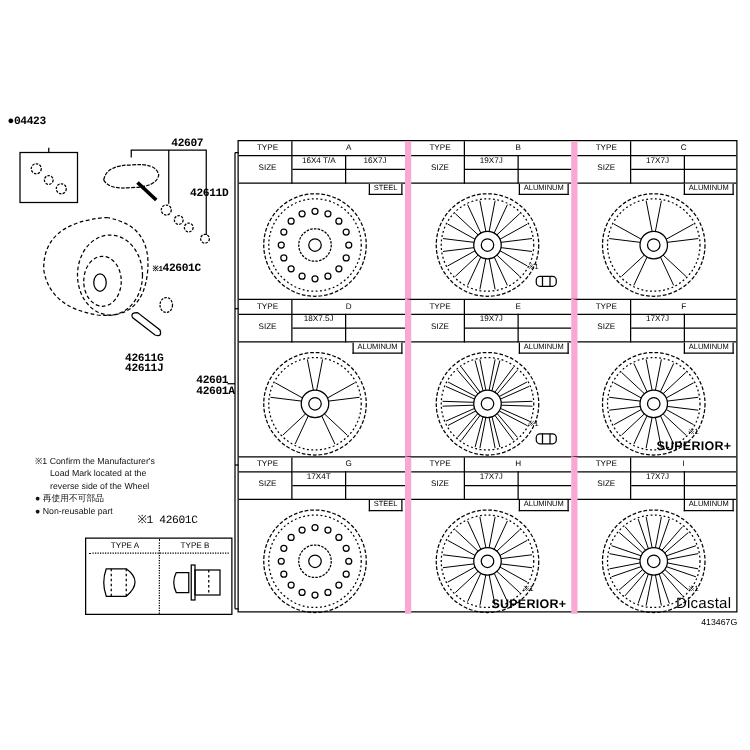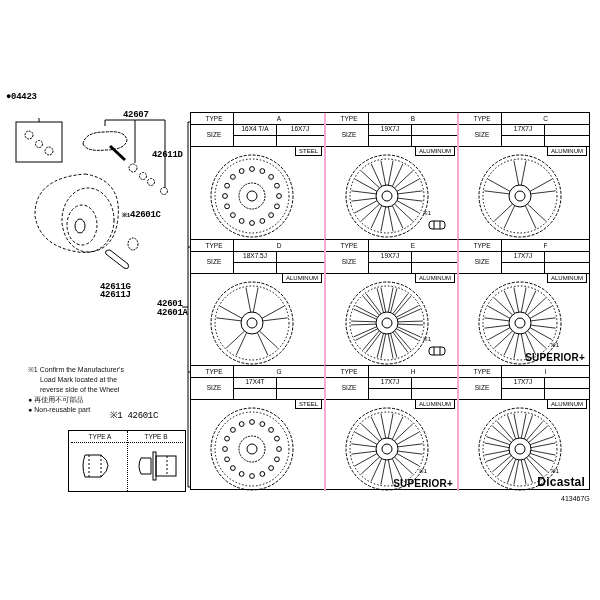--- a/index.html
+++ b/index.html
@@ -3,55 +3,55 @@
 <meta charset="utf-8">
 <style>
   html, body { margin:0; padding:0; background:#ffffff; }
   body { width:600px; height:600px; position:relative; overflow:hidden;
          font-family:"Liberation Sans", sans-serif; color:#000; }
   .abs { position:absolute; }
   .pn { font-family:"Liberation Mono", monospace; font-size:9px; font-weight:bold; letter-spacing:-0.3px; }
   .note { font-size:7px; line-height:10px; color:#111; }
   .grid { position:absolute; left:190px; top:112px; width:400px; height:378px; border:1px solid #000; box-sizing:border-box; }
   .cell { position:absolute; width:133px; height:126px; box-sizing:border-box; }
-  .cell.bl { border-left:2px solid #f9a8d4; }
+  .cell.bl { border-left:5px solid #f9a8d4; }
   .cell.bt { border-top:1px solid #000; }
   .hdr { position:absolute; left:0; top:0; width:100%; height:34px; font-size:6.5px; }
   .hdr .r1 { position:absolute; left:0; top:0; width:100%; height:11px; border-bottom:1px solid #000; }
   .hdr .lbl-type { position:absolute; left:4px; top:2px; width:38px; text-align:center; }
   .hdr .vsep { position:absolute; left:42px; top:0; width:1px; height:34px; background:#000; }
   .hdr .code { position:absolute; left:43px; right:0; top:2px; text-align:center; }
   .hdr .lbl-size { position:absolute; left:4px; top:18px; width:38px; text-align:center; }
   .hdr .s1 { position:absolute; left:43px; top:12px; width:42px; text-align:center; }
   .hdr .s2 { position:absolute; left:86px; top:12px; width:46px; text-align:center; }
   .hdr .vs2 { position:absolute; left:85px; top:11px; width:1px; height:23px; background:#000; }
   .hdr .hs { position:absolute; left:43px; right:0; top:22px; height:1px; background:#000; }
   .hdr .bot { position:absolute; left:0; right:0; top:33px; height:1px; background:#000; }
   .mat { position:absolute; right:2px; top:34px; font-size:6px; border:1px solid #000; border-top:none; padding:1px 3px; background:#fff; }
   .wheel { position:absolute; left:16px; top:40px; }
   .brand { position:absolute; right:4px; bottom:2px; font-size:10px; font-weight:bold; letter-spacing:0.2px; }
-  .brand.dicastal { font-weight:bold; font-size:12px;padding-left:18px; }
+  .brand.dicastal { font-weight:normal; font-size:12px;padding-left:18px; }
   .mark { position:absolute; font-size:6px; }
   .nutbox { position:absolute; left:68px; top:430px; width:118px; height:62px; border:1px solid #000; box-sizing:border-box; }
 </style>
 </head>
 <body>
 
 <div class="abs pn" style="left:6px;top:92px;">
   <span>●</span><span>04423</span>
 </div>
 <svg class="abs" style="left:14px;top:118px;" width="50" height="46">
   <line x1="25" y1="0" x2="25" y2="4" stroke="#000"></line>
   <rect x="2" y="4" width="46" height="40" fill="none" stroke="#000"></rect>
   <circle cx="15" cy="17" r="4" fill="none" stroke="#000" stroke-dasharray="2,1"></circle>
   <circle cx="25" cy="26" r="3.5" fill="none" stroke="#000" stroke-dasharray="2,1"></circle>
   <circle cx="35" cy="33" r="4" fill="none" stroke="#000" stroke-dasharray="2,1"></circle>
 </svg>
 
-<div class="abs pn" style="left:123px;top:110px;">42607</div>
+<div class="abs pn" style="left:137px;top:110px;">42607</div>
 <div class="abs pn" style="left:152px;top:150px;">42611D</div>
 <svg class="abs" style="left:75px;top:118px;" width="100" height="90">
   <polyline points="30,8 30,2 90,2 90,70" fill="none" stroke="#000"></polyline>
   <line x1="60" y1="2" x2="60" y2="45" stroke="#000"></line>
   <path d="M8,26 Q10,14 30,14 Q50,12 52,22 Q50,32 30,32 Q12,34 8,26 Z" fill="none" stroke="#000" stroke-dasharray="3,1"></path>
   <line x1="35" y1="28" x2="50" y2="42" stroke="#000" stroke-width="3"></line>
   <circle cx="58" cy="50" r="4" fill="none" stroke="#000" stroke-dasharray="2,1"></circle>
   <circle cx="68" cy="58" r="3.5" fill="none" stroke="#000" stroke-dasharray="2,1"></circle>
   <circle cx="76" cy="64" r="3.5" fill="none" stroke="#000" stroke-dasharray="2,1"></circle>
   <circle cx="89" cy="73" r="3.5" fill="none" stroke="#000" stroke-dasharray="2,1"></circle>

